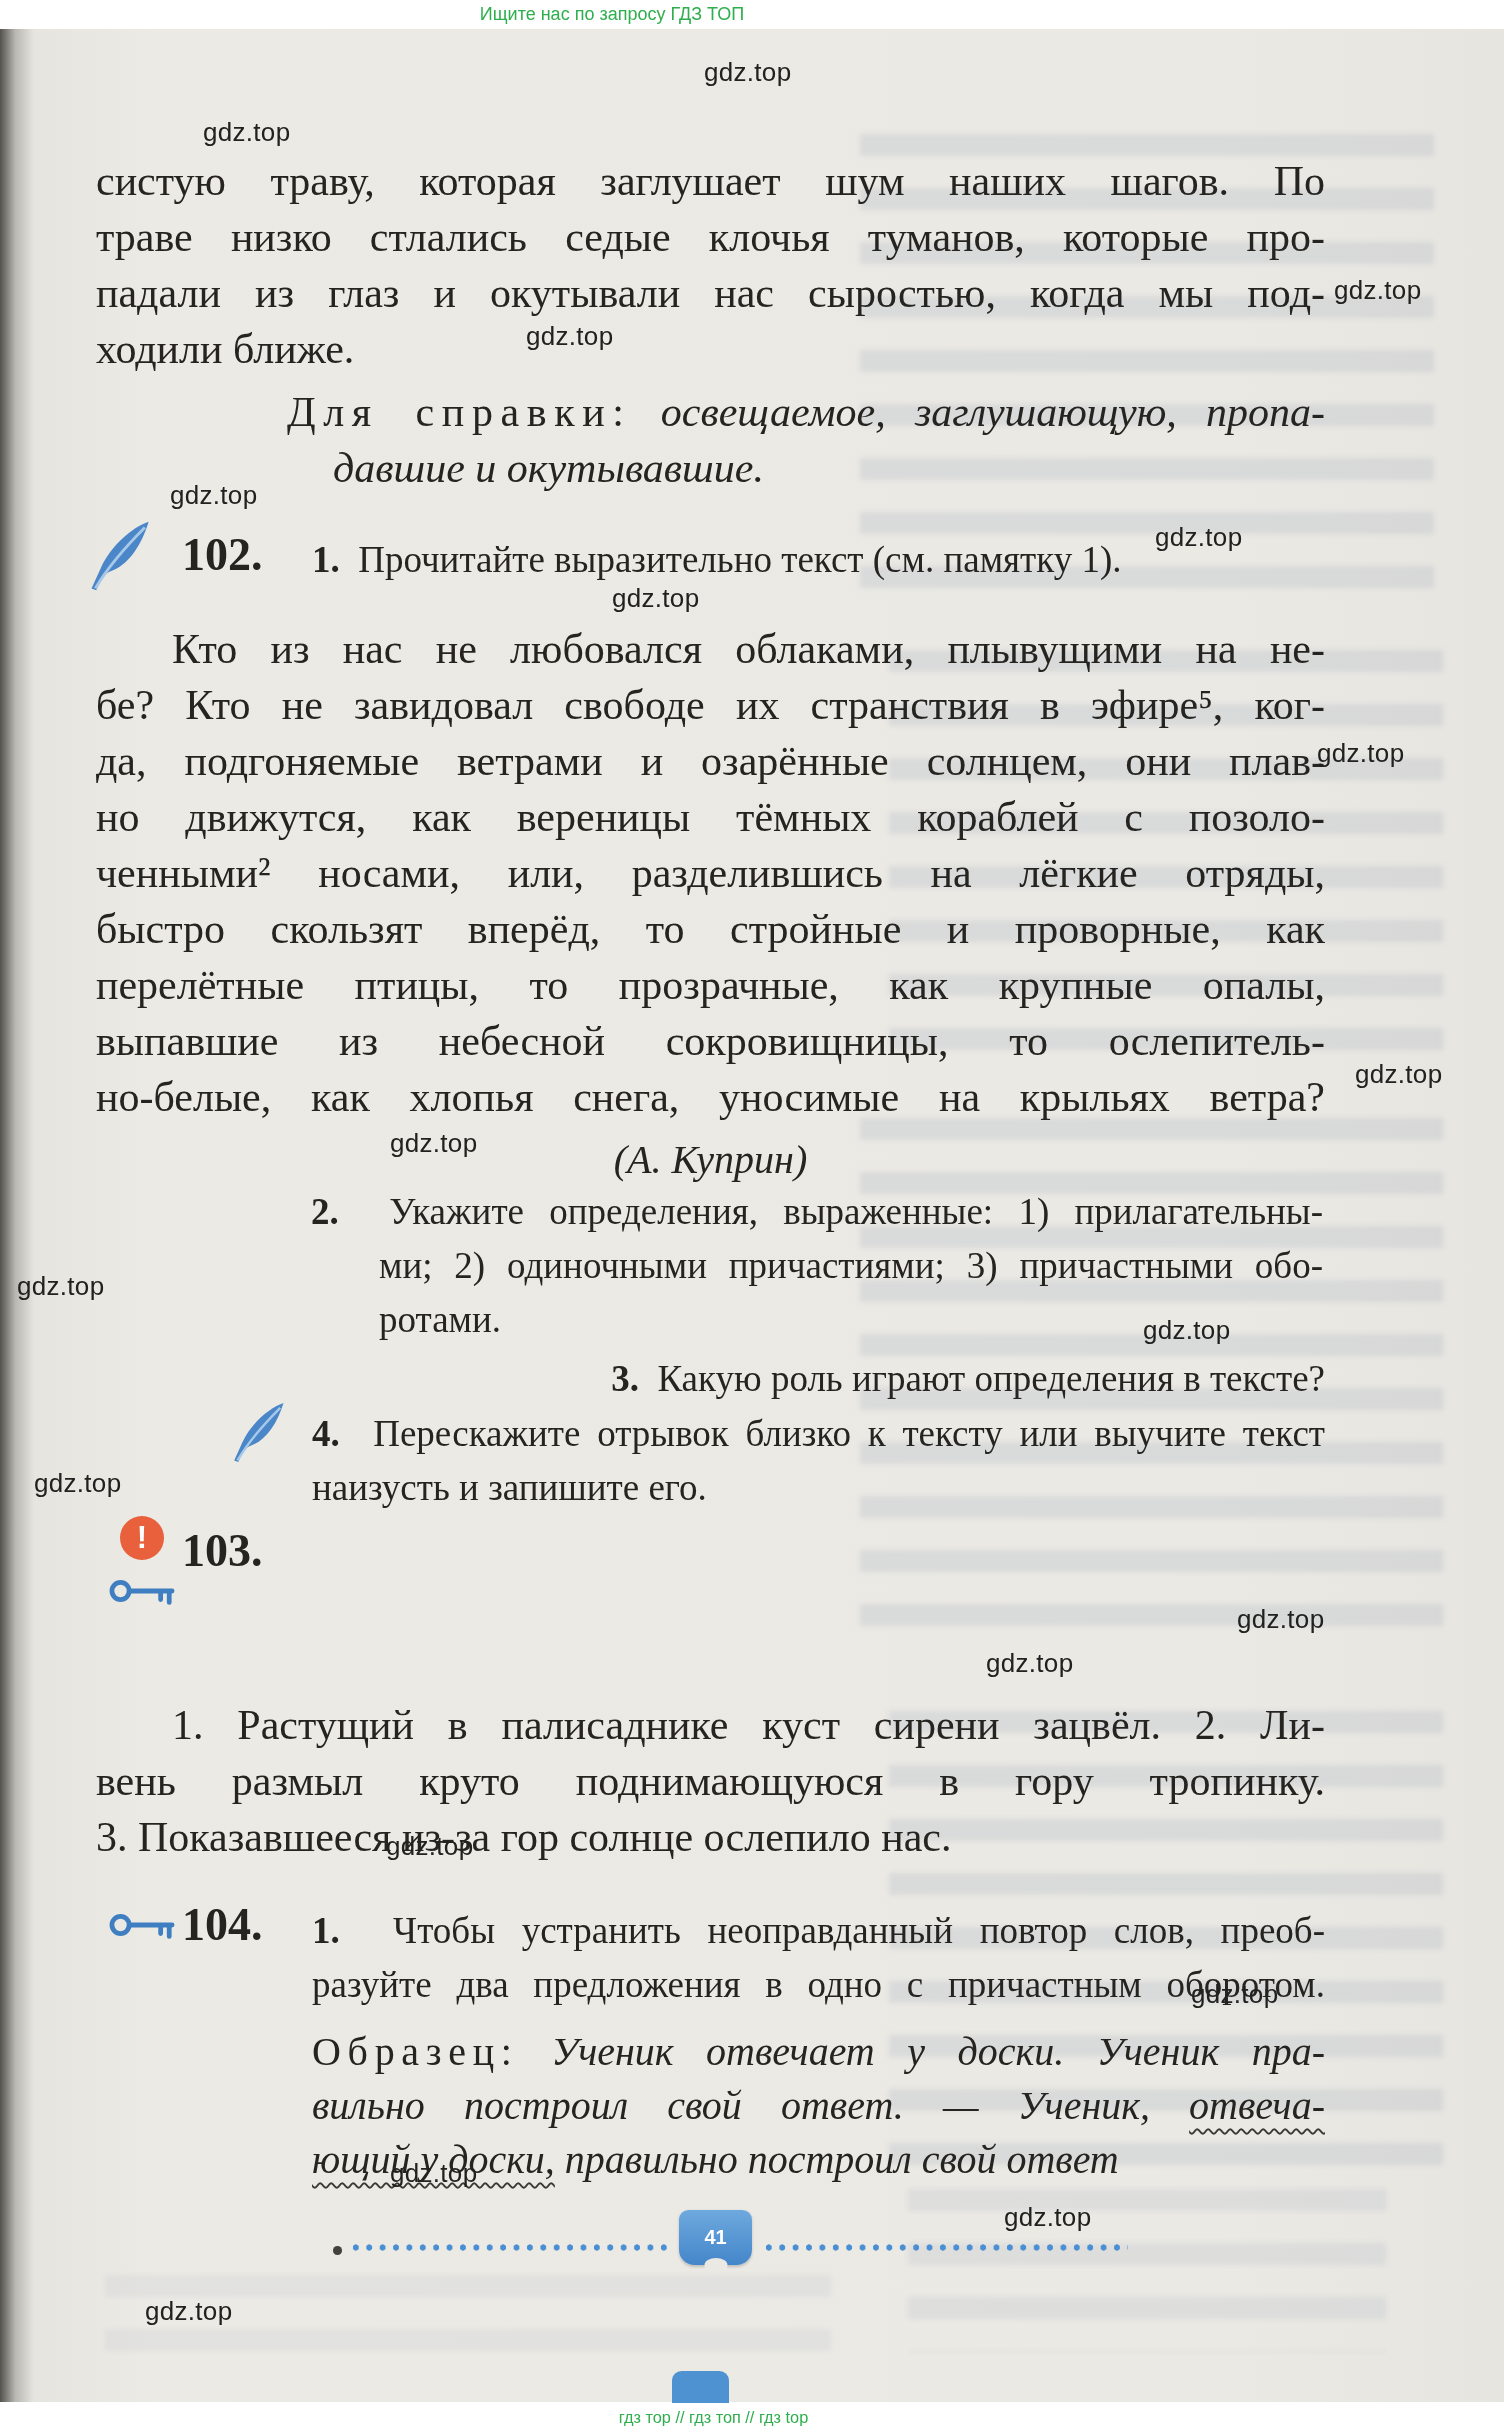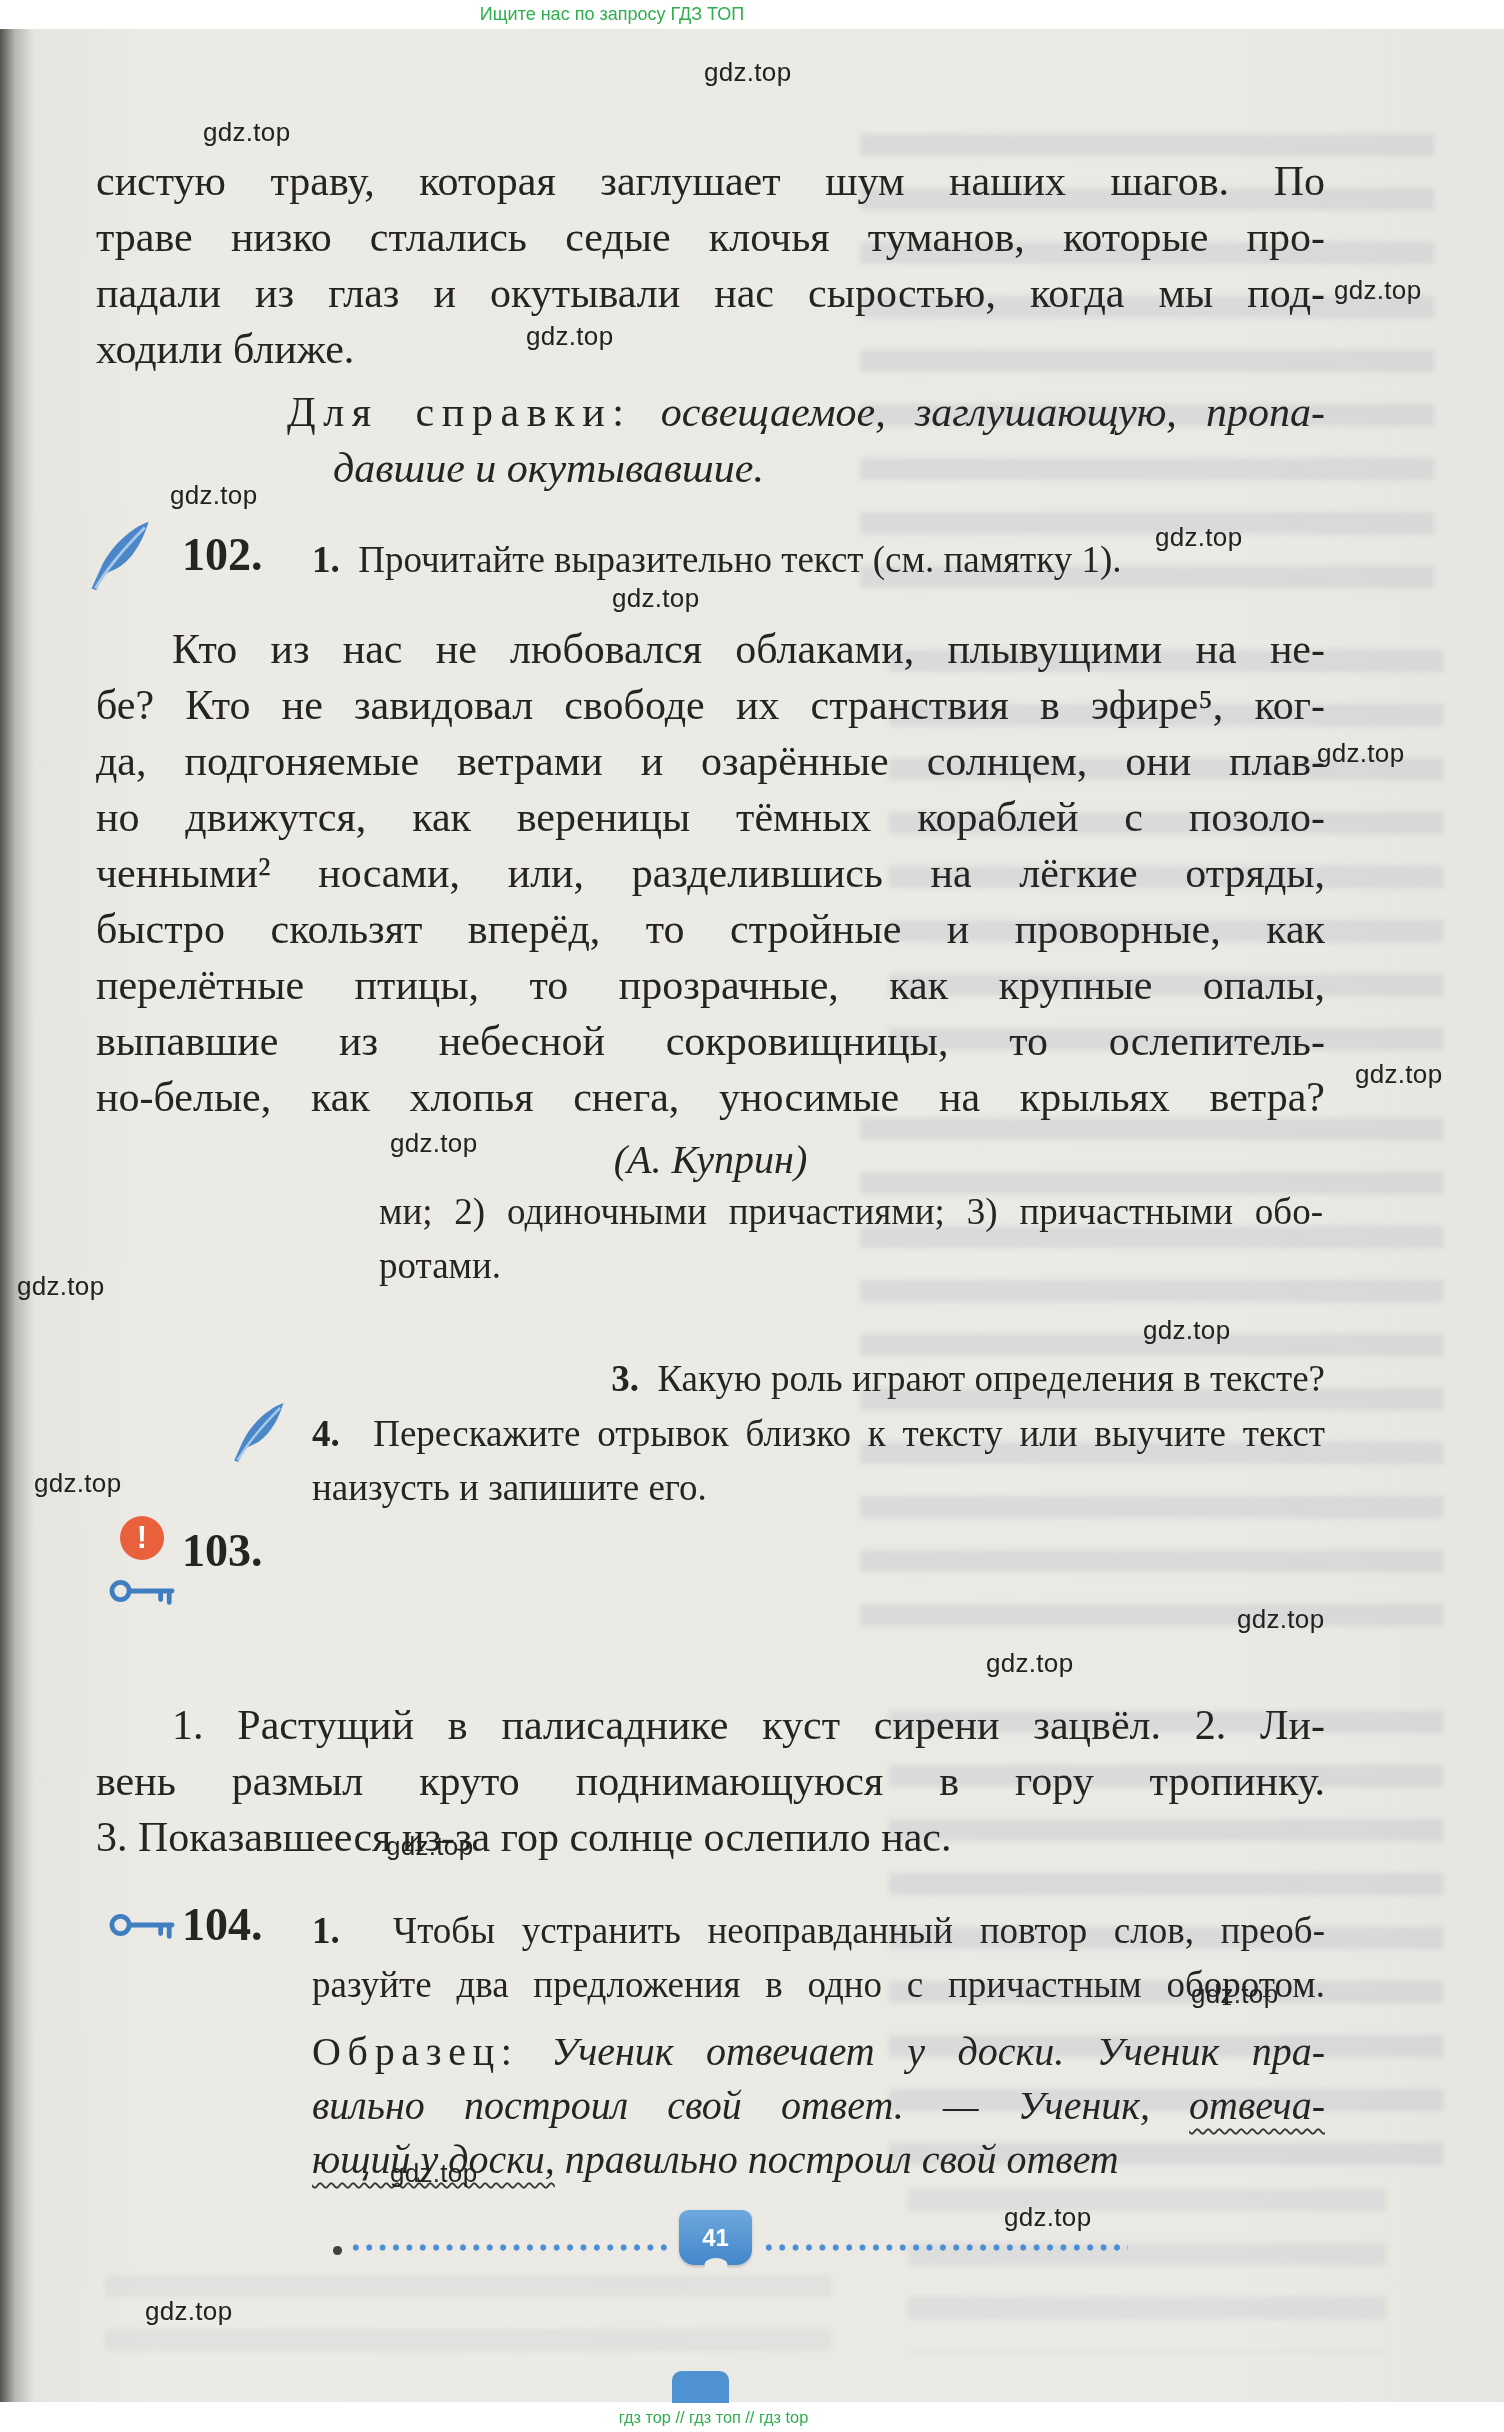--- a/index.html
+++ b/index.html
@@ -54,21 +54,21 @@
     position:absolute; top:2243px; height:8.6px; z-index:5;
     background-image:radial-gradient(circle at 3.8px 4.3px, #4a8fd3 2.7px, rgba(0,0,0,0) 3.3px);
     background-size:13.4px 8.6px; background-repeat:repeat-x;
   }
   .badge {
     position:absolute; left:679px; top:2210px; width:73px; height:55px; z-index:6;
     background:linear-gradient(180deg,#6ea9de 0%, #4486ca 100%);
     border-radius:9.6px 9.6px 15.3px 15.3px;
     display:flex; align-items:center; justify-content:center;
     font-family:"Liberation Sans", sans-serif; font-weight:bold;
-    font-size:24px; color:#ffffff; box-shadow:0 1.9px 2.9px rgba(0,0,0,0.18);
+    font-size:20px; color:#ffffff; box-shadow:0 1.9px 2.9px rgba(0,0,0,0.18);
   }
   .badge::after {
     content:""; position:absolute; left:50%; bottom:-7.6px; transform:translateX(-50%);
     width:23px; height:14.3px; background:#eae9e4; border-radius:50%;
   }
   .bottomtab {
     position:absolute; left:672px; top:2371px; width:57px; height:32px; z-index:5;
     background:#4e92d2; border-radius:9.6px 9.6px 0 0;
   }
   .inkdot { position:absolute; left:333px; top:2246px; width:8.6px; height:8.6px;
@@ -122,20 +122,21 @@
     <div class="jl">но движутся, как вереницы тёмных кораблей с позоло-</div>
     <div class="jl">ченными² носами, или, разделившись на лёгкие отряды,</div>
     <div class="jl">быстро скользят вперёд, то стройные и проворные, как</div>
     <div class="jl">перелётные птицы, то прозрачные, как крупные опалы,</div>
     <div class="jl">выпавшие из небесной сокровищницы, то ослепитель-</div>
     <div class="jl">но-белые, как хлопья снега, уносимые на крыльях ветра?</div>
   </div>
   <div class="abs z2 attribution" style="left:96px; top:1136px; width:1229px;">(А. Куприн)</div>
 
   <div class="abs z2 tasktext" style="left:379px; top:1185px; width:944px;">
+    <div class="jl" style="margin-left:-68px;"><b>2.</b>&nbsp; <span>Укажите определения, выраженные: 1) прилагательны-</span></div>
     <div class="jl">ми; 2) одиночными причастиями; 3) причастными обо-</div>
     <div>ротами.</div>
   </div>
 
   <div class="abs z2 tasktext" style="left:312px; top:1352px; width:1013px;text-align:right;">
     <b>3.</b>&nbsp; <span>Какую роль играют определения в тексте?</span>
   </div>
 
   <span class="icon" style="left:226px; top:1398px;">
     <svg width="69" height="69" viewBox="0 0 84 84">

